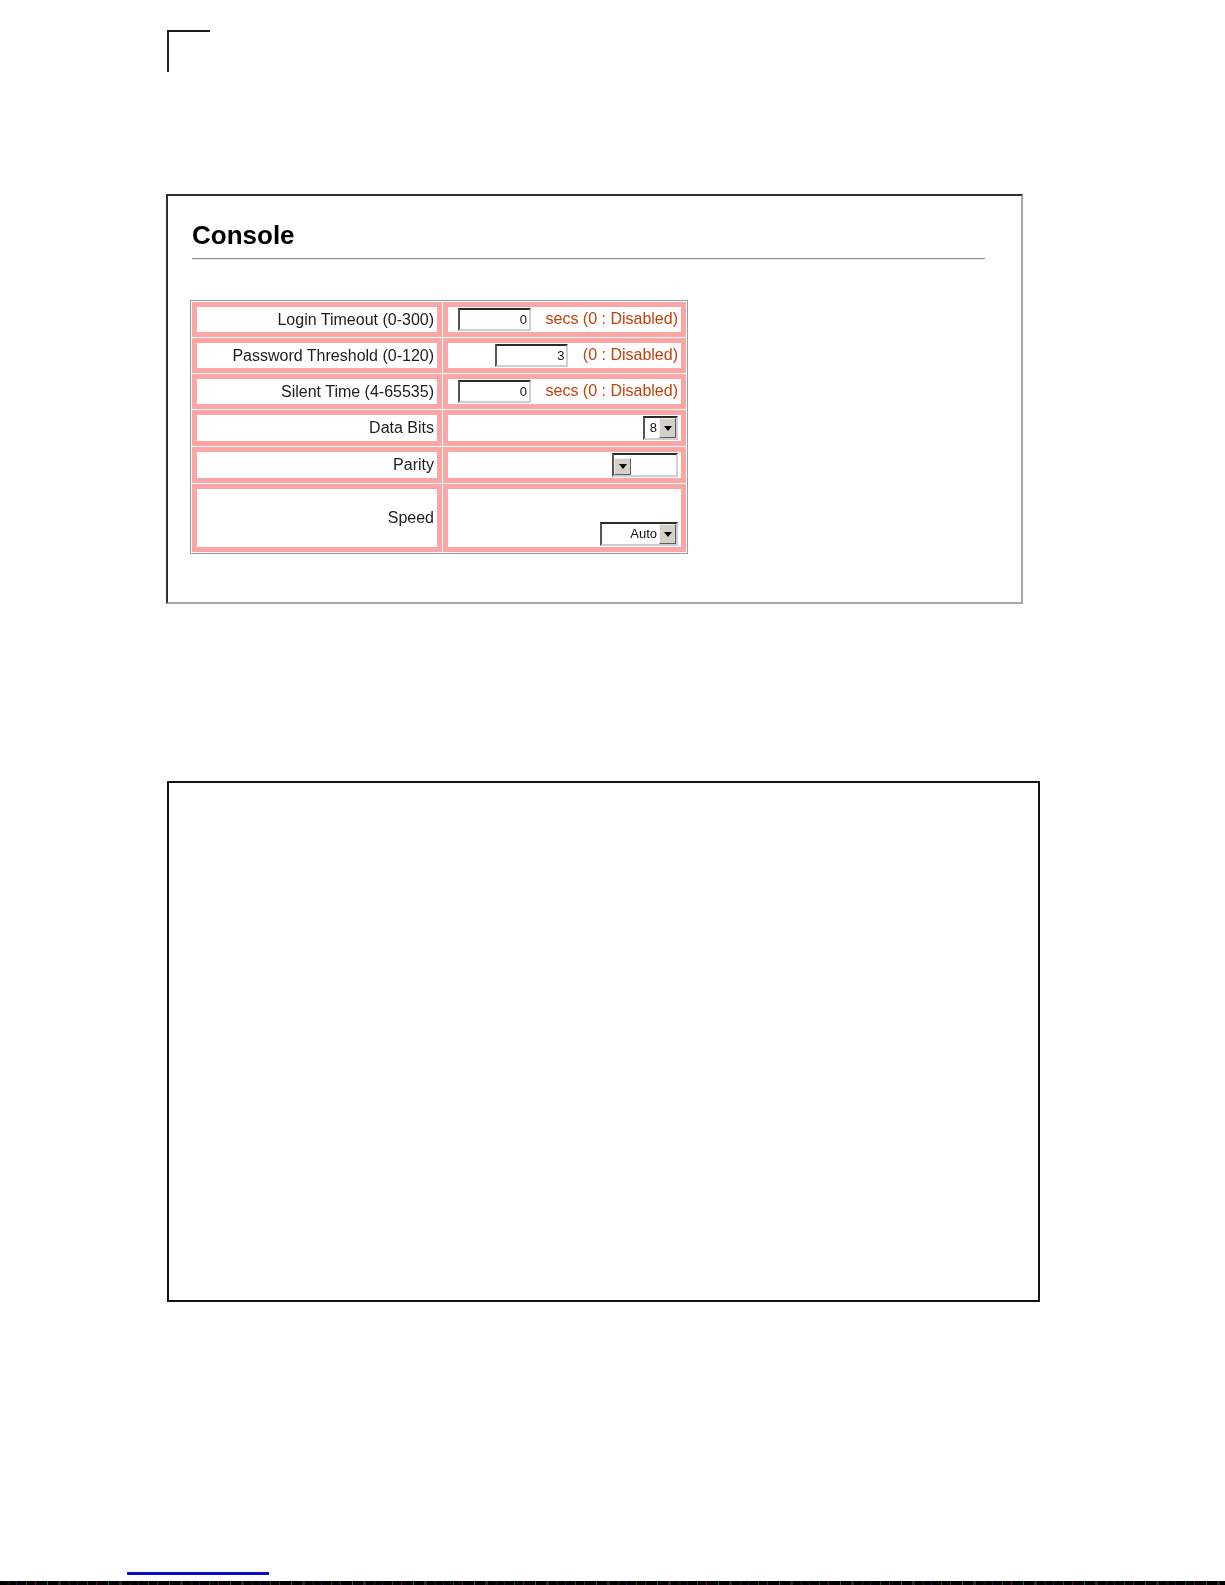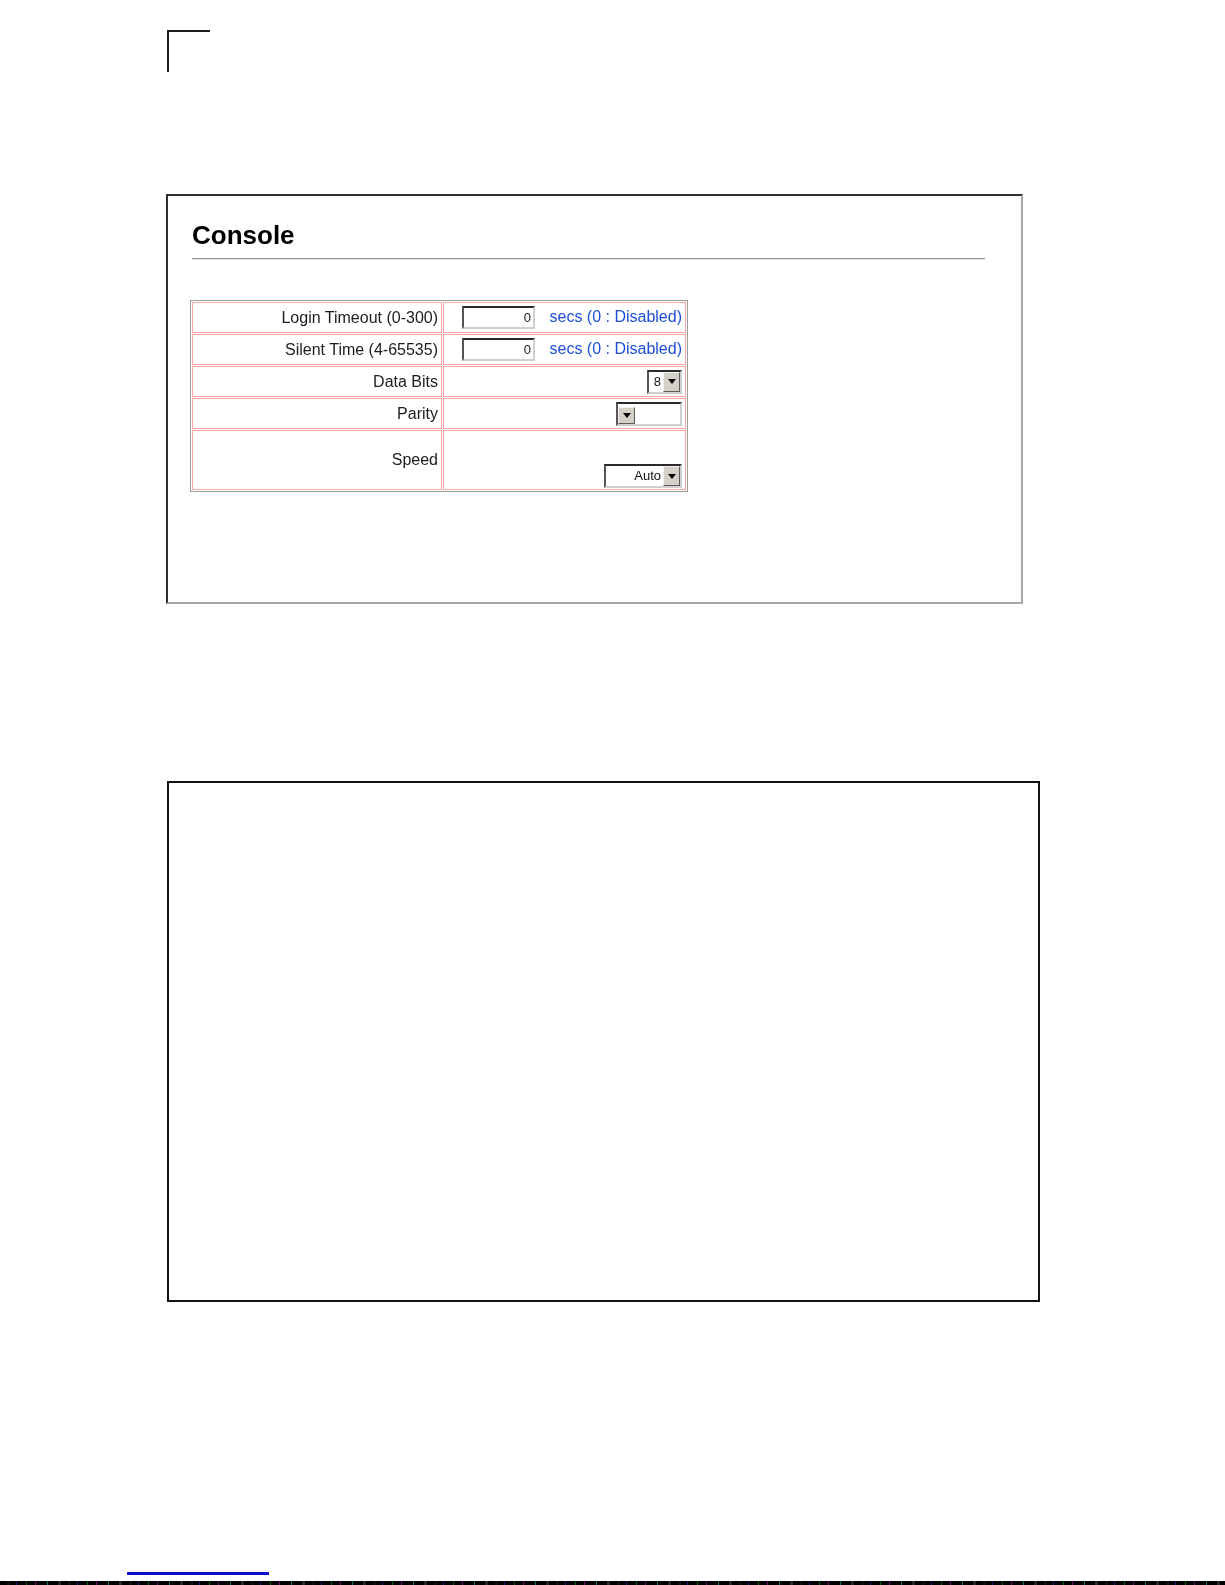--- a/index.html
+++ b/index.html
@@ -15,30 +15,30 @@
     background: #ffffff; border: 2px solid; border-color: #2f2f2f #a8a8a8 #a8a8a8 #2f2f2f; }
 
   .shot-title { position: absolute; left: 24px; top: 24px; font-size: 26px; font-weight: bold;
     color: #000; letter-spacing: 0px; }
   .shot-rule { position: absolute; left: 24px; top: 62px; width: 793px; height: 2px;
     background: #909090; border-bottom: 1px solid #e8e8e8; }
 
   
   table.cfg { position: absolute; left: 22px; top: 104px; border-collapse: separate;
     border-spacing: 1px; border: 1px solid #9c9c9c; background: #ffffff; }
-  table.cfg td { border: 1px solid #fca5a5; height: 31px; font-size: 16px; color: #1c1c1c;
+  table.cfg td { border: 5px solid #fca5a5; height: 31px; font-size: 16px; color: #1c1c1c;
     padding: 1px 3px; white-space: nowrap; vertical-align: middle; }
   td.c-label { width: 250px; }
   td.c-ctrl  { width: 243px; }
 
   
   input.w9x { width: 73px; height: 23px; border: 2px solid; vertical-align: middle;
     border-color: #2a2a2a #cfcfcf #cfcfcf #555555; font-family: "Liberation Sans", sans-serif;
     font-size: 13px; color: #111; padding: 0 2px; outline: none; background: #fff; }
-  .suffix { margin-left: 10px; font-size: 16px; color: #1d4ed8; }
+  .suffix { margin-left: 10px; font-size: 16px; color: #c2410c; }
 
   
   .sel { display: inline-flex; align-items: stretch; height: 24px; background: #fff;
     border: 2px solid; border-color: #2a2a2a #cfcfcf #cfcfcf #555555; vertical-align: middle;
     cursor: default; }
   .sel-text { font-size: 13px; color: #111; padding: 2px 2px 0 3px; flex: 1 1 auto;
     overflow: hidden; }
   .sel-btn { width: 17px; flex: 0 0 17px; background: #d4d0c8; border: 1px solid;
     border-color: #f2f2f2 #5c5c5c #5c5c5c #f2f2f2; display: flex; align-items: center;
     justify-content: center; }
@@ -67,20 +67,27 @@
   <div class="shot-title">Console</div>
   <div class="shot-rule"></div>
 
   <table class="cfg">
     <tbody>
         <tr>
       <td class="c-label">Login Timeout (0-300)</td>
       <td class="c-ctrl">
         <input class="w9x" type="text" value="0" style="">
         <span class="suffix">secs (0 : Disabled)</span>
+      </td>
+    </tr>
+    <tr>
+      <td class="c-label">Password Threshold (0-120)</td>
+      <td class="c-ctrl">
+        <input class="w9x" type="text" value="3" style="">
+        <span class="suffix">(0 : Disabled)</span>
       </td>
     </tr>
     <tr>
       <td class="c-label">Silent Time (4-65535)</td>
       <td class="c-ctrl">
         <input class="w9x" type="text" value="0" style="">
         <span class="suffix">secs (0 : Disabled)</span>
       </td>
     </tr>
     <tr>

